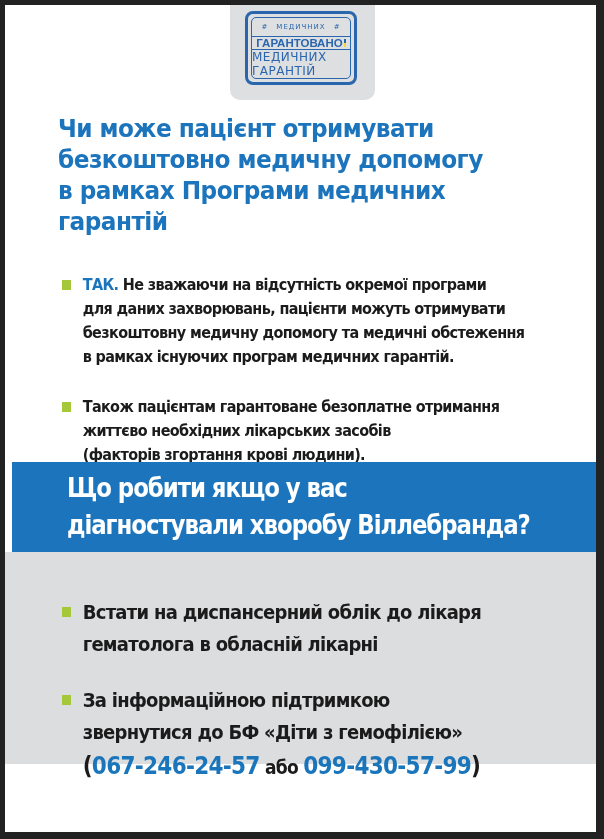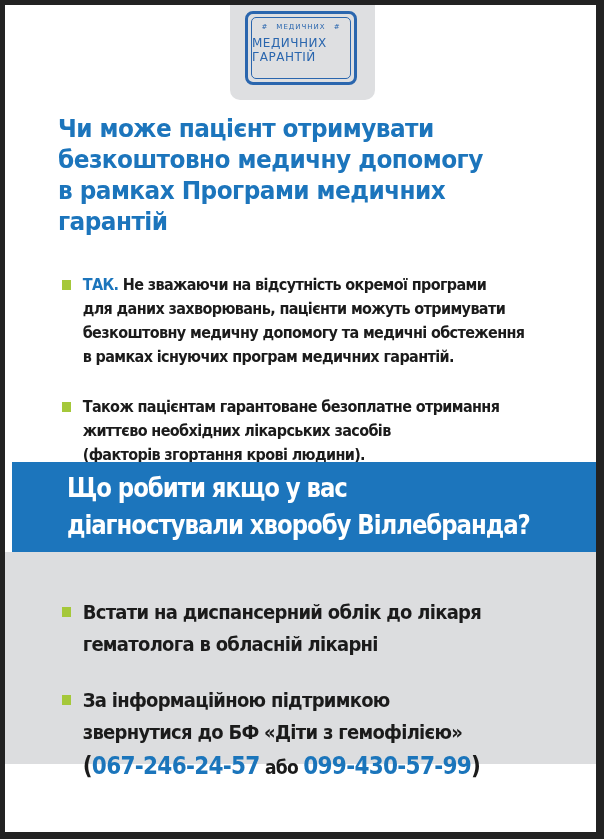--- a/index.html
+++ b/index.html
@@ -211,20 +211,24 @@
 
 <div class="frame">
 
   <div class="logo-box">
     <div class="stamp">
       <div class="stamp-inner">
         <div class="stamp-top">
           <span>#</span>
           <span>МЕДИЧНИХ</span>
           <span>#</span>
+        </div>
+        <div class="stamp-mid">
+          <span>ГАРАНТОВАНО</span>
+            <span class="stamp-flag"></span>
         </div>
         <div class="stamp-bot">
           <span>МЕДИЧНИХ ГАРАНТІЙ</span>
         </div>
       </div>
     </div>
   </div>
 
   <h1 class="heading">
     <span>Чи може пацієнт отримувати</span><br>

